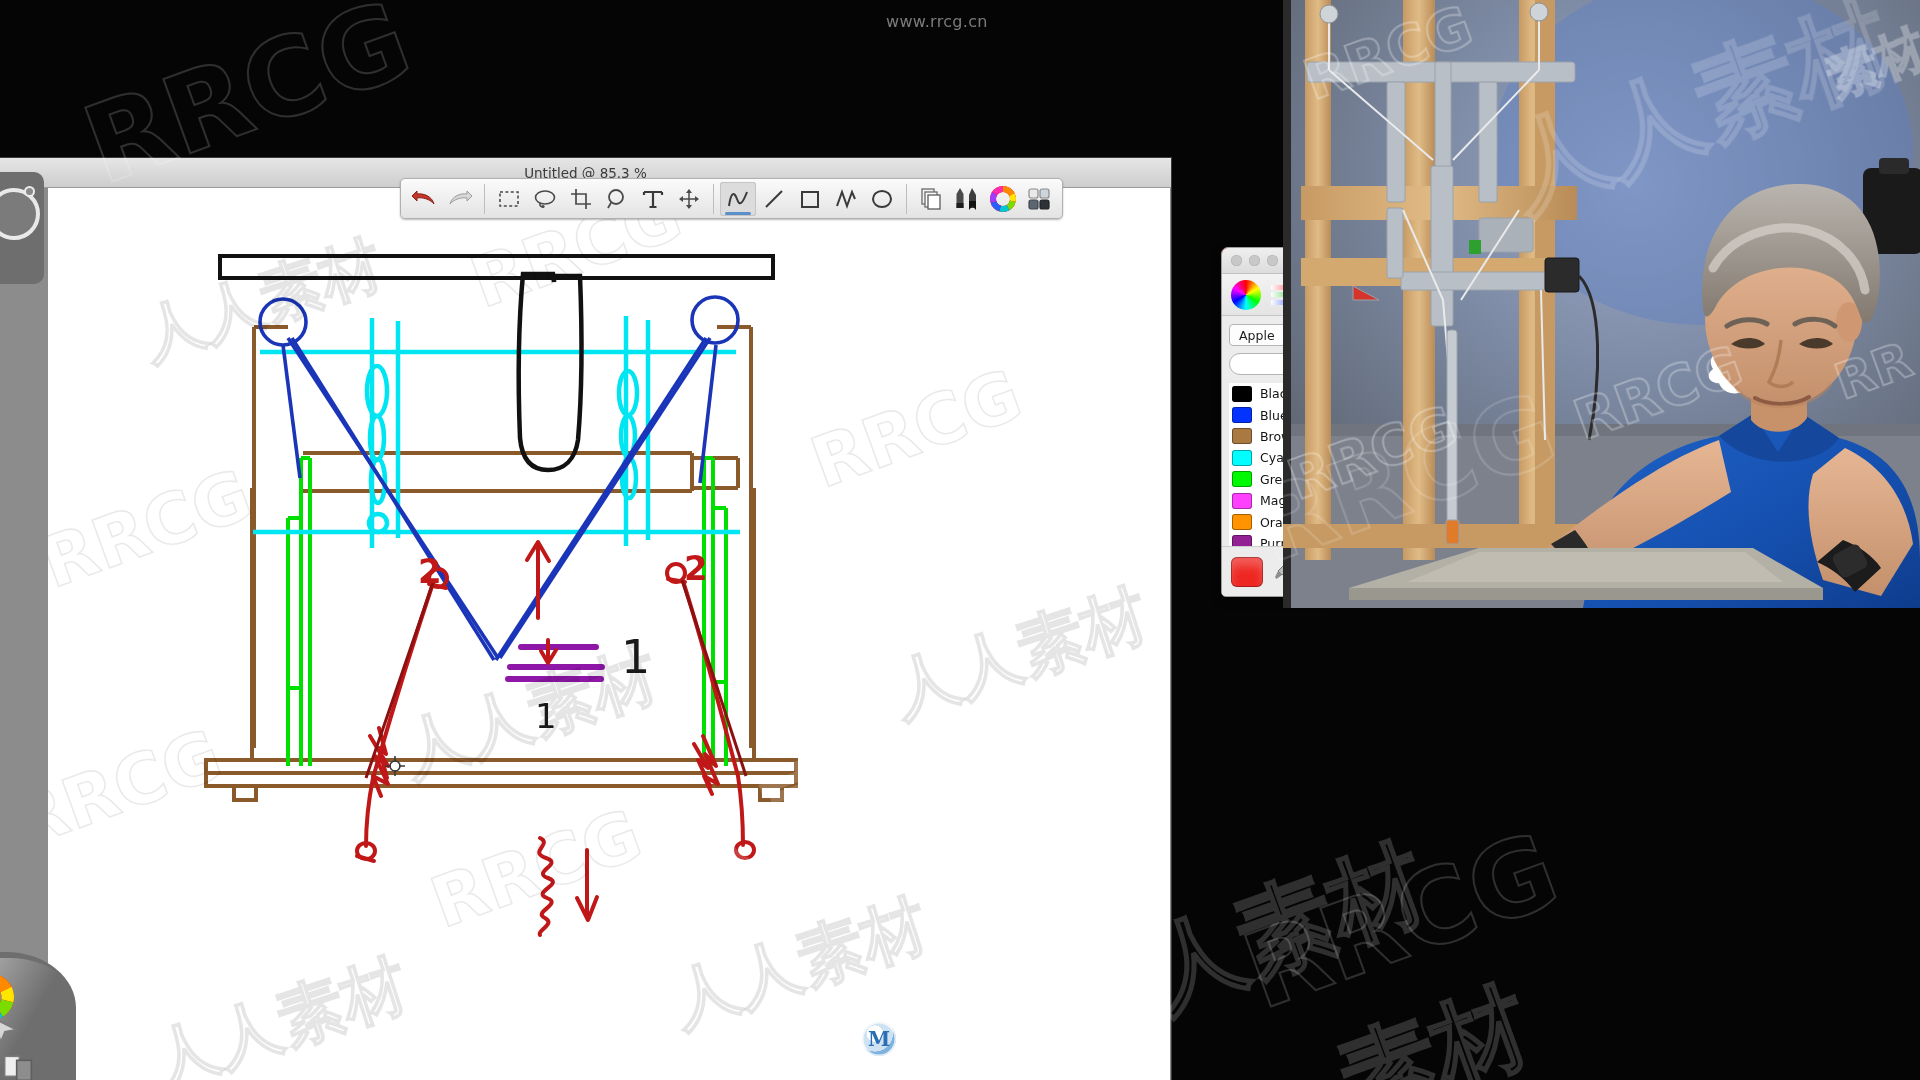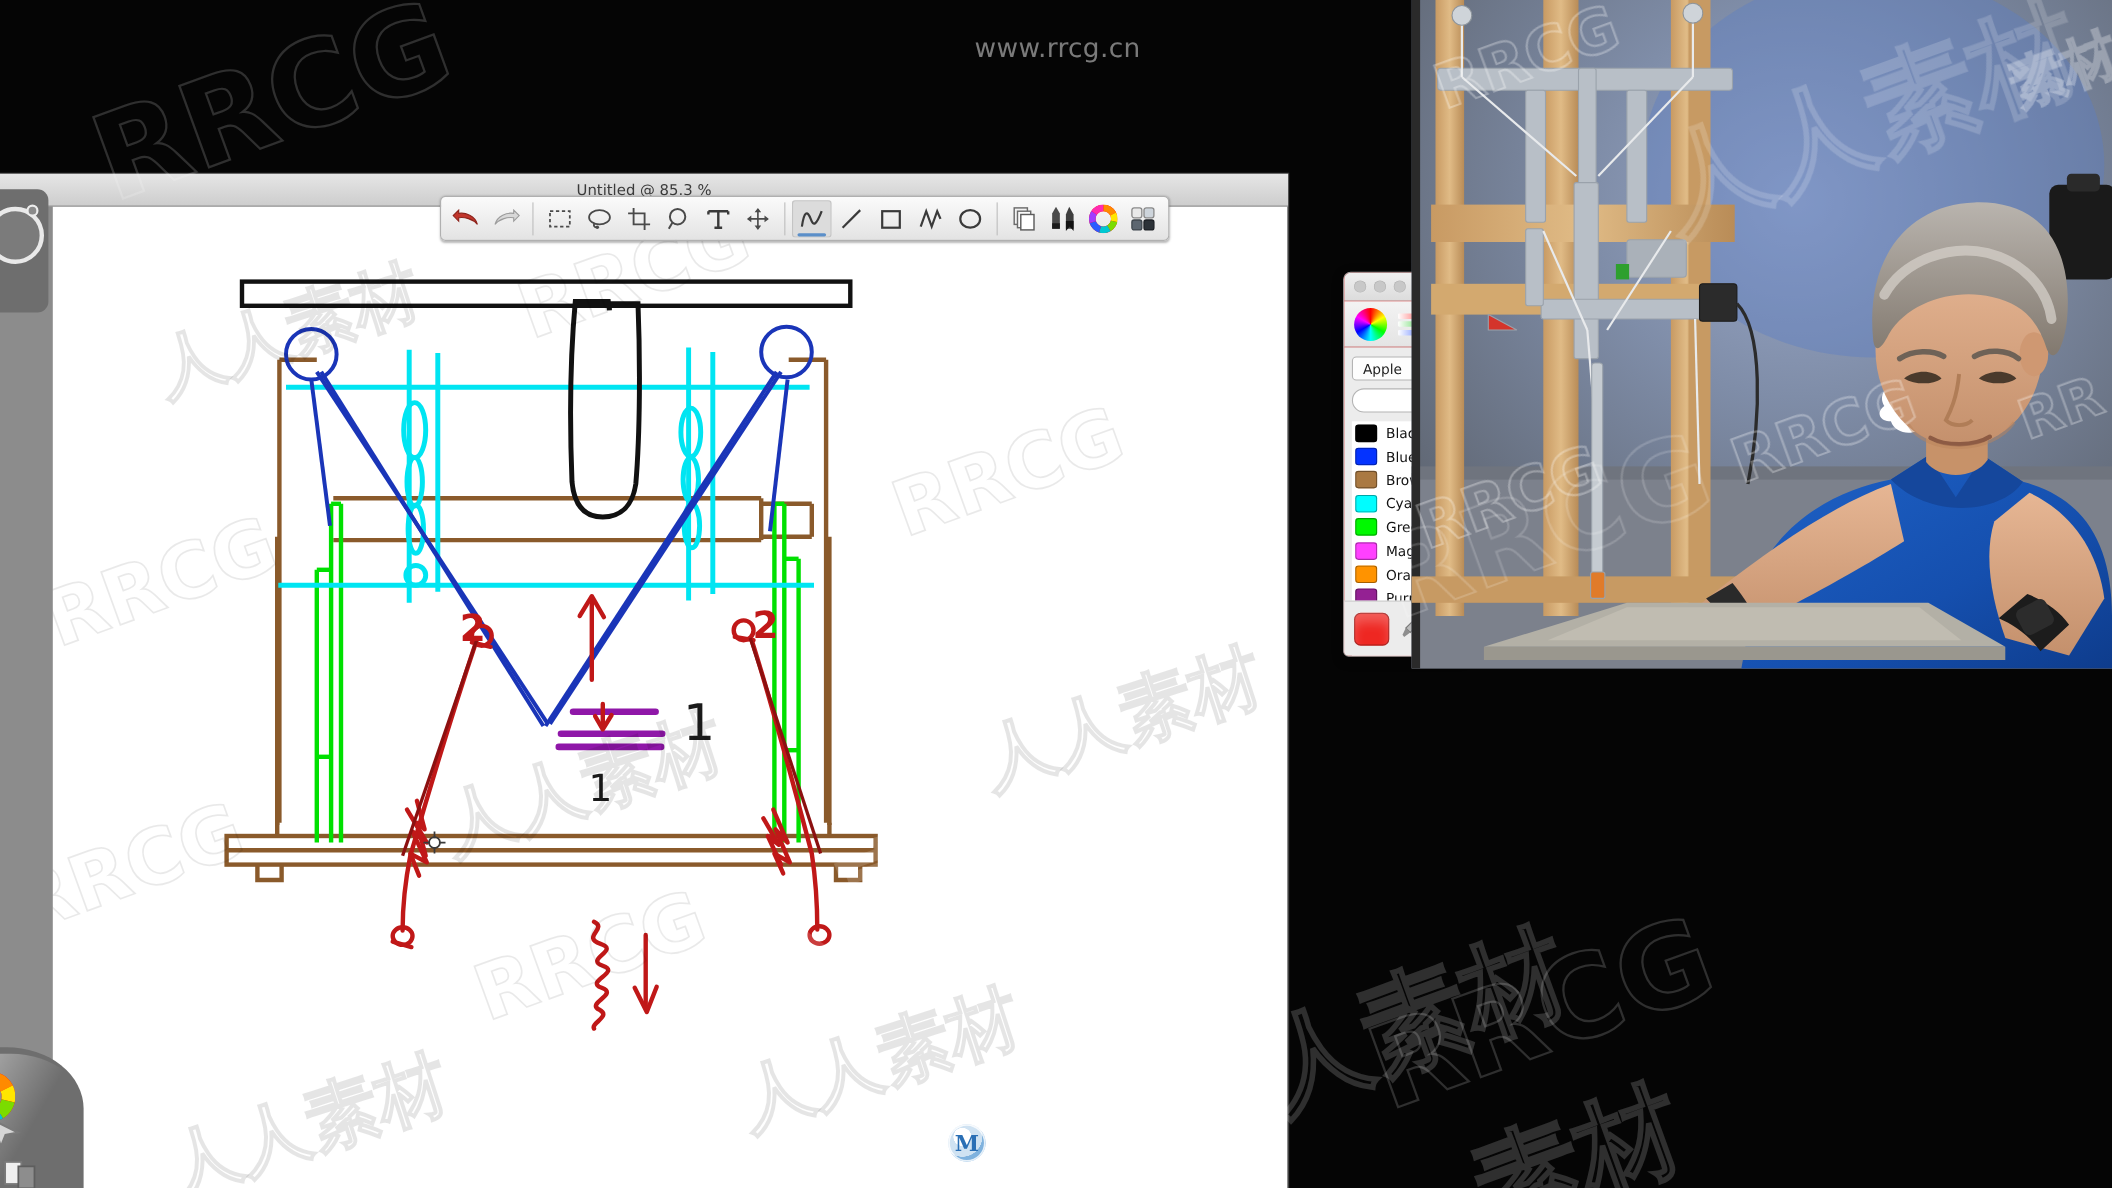--- a/index.html
+++ b/index.html
@@ -5,24 +5,23 @@
   * { margin:0; padding:0; box-sizing:border-box; }
   html,body { width:1920px; height:1080px; overflow:hidden; background:#000; }
   body { font-family:"Liberation Sans", sans-serif; position:relative; }
 
   
   #screen-bg { position:absolute; inset:0; background:#050505; }
 
   
   .wm-url {
     position:absolute; left:886px; top:12px;
-    color:#8f8f8f; font-size:24px; letter-spacing:.3px;
+    color:#8f8f8f; font-size:16px; letter-spacing:.3px;
     font-family:"DejaVu Sans", sans-serif;
     opacity:.85;
-    margin-top:18px;
   }
 
   
   #app-window {
     position:absolute; left:0px; top:158px; width:1171px; height:922px;
     background:#8c8c8c;
     box-shadow:0 0 0 1px #3a3a3a;
   }
   #title-bar {
     position:absolute; left:0; top:0; width:1171px; height:30px;

